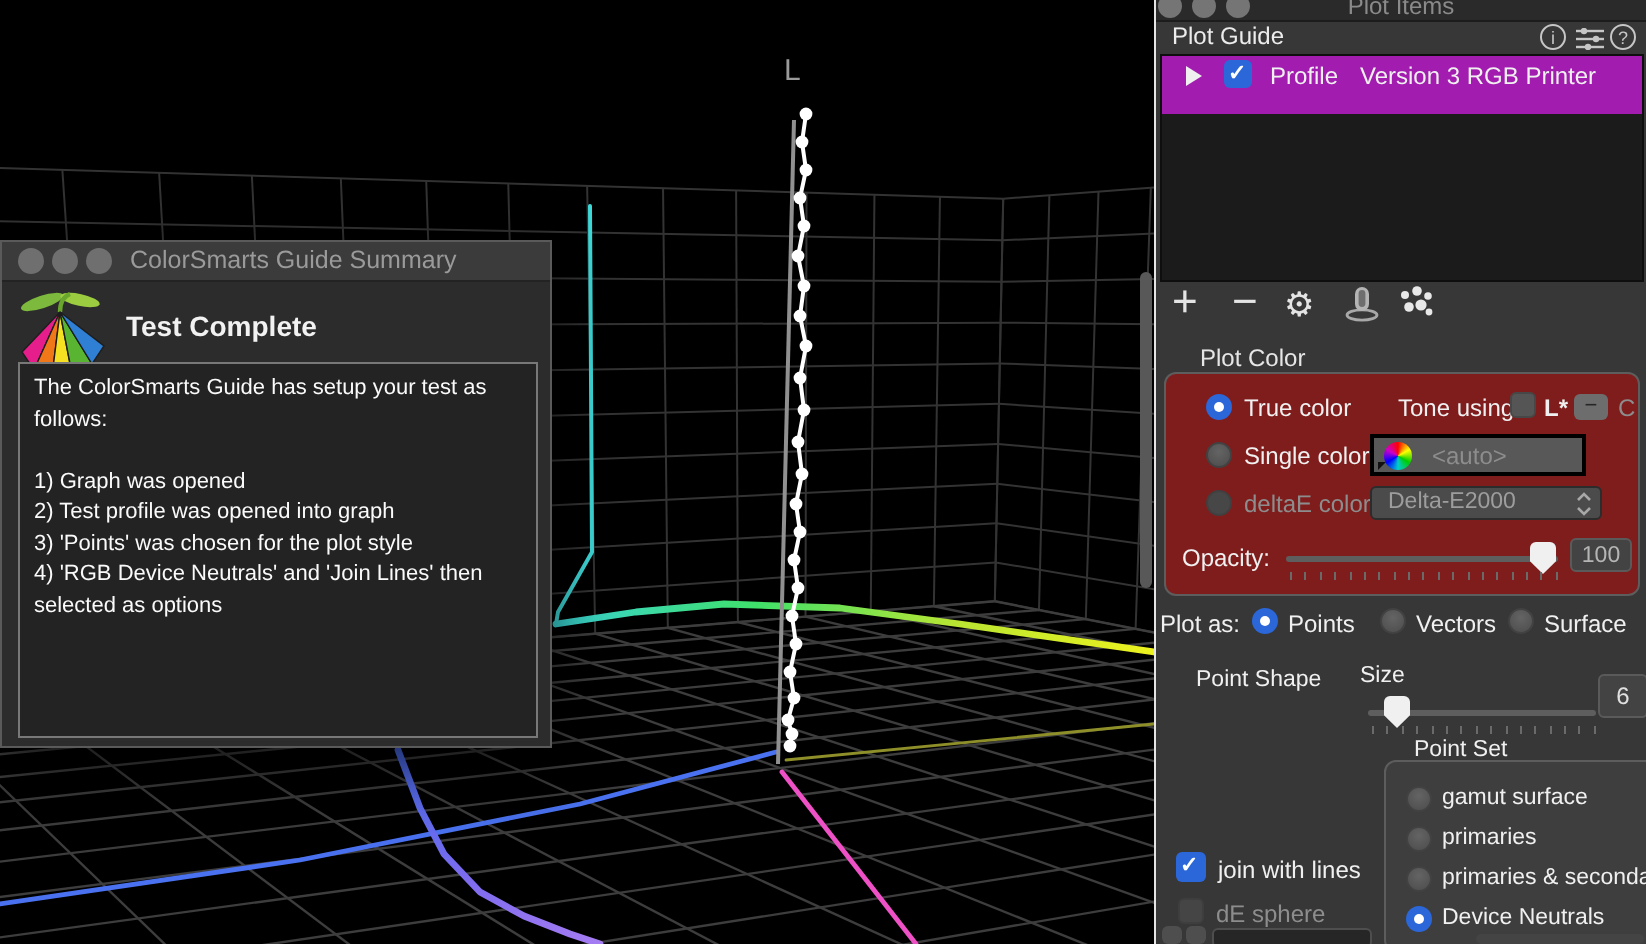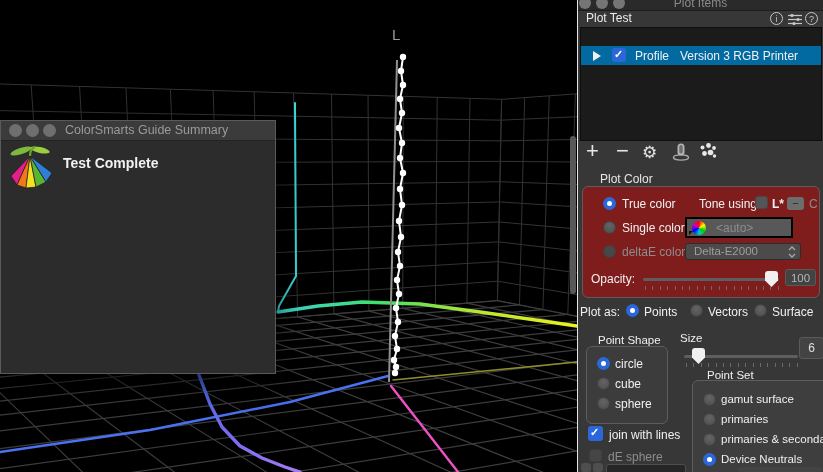--- a/index.html
+++ b/index.html
@@ -25,21 +25,21 @@
   
   .panel{position:absolute;left:577px;top:0;width:246px;height:472px;background:#373737;
          border-left:1px solid #e5e5e5;box-sizing:border-box;overflow:hidden}
   .panel-titlebar{position:absolute;left:0;top:0;right:0;height:10px;background:#2a2a2a;overflow:hidden;border-bottom:1px solid #1c1c1c}
   .panel-titlebar .traffic{top:-3px;width:12px;height:12px;background:#757575}
   .panel-title{position:absolute;left:0;right:0;top:-4px;text-align:center;font-size:12px;color:#8a8a8a}
   .hdr-label{font-size:12px;color:#ececec}
   .circle-icon{position:absolute;width:13px;height:13px;border:1.2px solid #c6c6c6;border-radius:50%;
                color:#c6c6c6;font-size:9px;line-height:13px;text-align:center;box-sizing:border-box}
   .listbox{position:absolute;left:2px;top:27px;width:242px;height:114px;background:#1b1b1b;border:1px solid #0e0e0e;box-sizing:border-box}
-  .listrow{position:absolute;left:0;top:18px;right:0;height:19px;background:#0369a1}
+  .listrow{position:absolute;left:0;top:0;right:0;height:29px;background:#a21caf}
   .disc-triangle{position:absolute;width:0;height:0;border-left:8px solid #f0f0f0;border-top:5px solid transparent;border-bottom:5px solid transparent}
   .cb{position:absolute;width:14px;height:14px;border-radius:3px;box-sizing:border-box}
   .cb.on{background:#2b67d9}
   .cb.on::after{content:"✓";position:absolute;left:2px;top:0px;color:#fff;font-size:11px;font-weight:bold}
   .cb.off{background:#555;border:1px solid #474747}
   .cb.dis{background:#454545;border:1px solid #3e3e3e}
   .row-text{position:absolute;font-size:12px;color:#f0f0f0;white-space:nowrap}
   .tool-glyph{position:absolute;color:#e4e4e4}
   .sec-label{position:absolute;font-size:12px;color:#e6e6e6;white-space:nowrap}
   .groupbox{position:absolute;border:1px solid #5d5d5d;border-radius:6px;background:#7f1d1d;box-sizing:border-box}
@@ -231,32 +231,42 @@
     <ellipse cx="12" cy="8" rx="11" ry="3.2" fill="#7cb93c" transform="rotate(-18 12 8)"></ellipse>
     <ellipse cx="31" cy="7" rx="10" ry="3" fill="#9ccc3f" transform="rotate(12 31 7)"></ellipse>
     <path d="M21,13 Q21,6 26,4" stroke="#6aa62e" stroke-width="2.2" fill="none"></path>
     <path d="M21,13 L2,33 L8,42 Z" fill="#e61e8c" stroke="#1d1d1d" stroke-width="0.7"></path>
     <path d="M21,13 L8,42 L17,45 Z" fill="#f07818" stroke="#1d1d1d" stroke-width="0.7"></path>
     <path d="M21,13 L17,45 L27,44 Z" fill="#f5e122" stroke="#1d1d1d" stroke-width="0.7"></path>
     <path d="M21,13 L27,44 L37,39 Z" fill="#58b431" stroke="#1d1d1d" stroke-width="0.7"></path>
     <path d="M21,13 L37,39 L43,30 Z" fill="#2f7fd4" stroke="#1d1d1d" stroke-width="0.7"></path>
   </svg>
   <div class="dialog-heading">Test Complete</div>
+  <div class="dialog-textpanel">
+    <pre>The ColorSmarts Guide has setup your test as
+follows:
+
+1) Graph was opened
+2) Test profile was opened into graph
+3) 'Points' was chosen for the plot style
+4) 'RGB Device Neutrals' and 'Join Lines' then
+selected as options</pre>
+  </div>
 </div>
 
 <div class="panel">
 
   <div class="panel-titlebar">
     <span class="traffic" style="left:1px"></span>
     <span class="traffic" style="left:18px"></span>
     <span class="traffic" style="left:35px"></span>
     <span class="panel-title">Plot Items</span>
   </div>
 
-  <span class="abs hdr-label" style="left:8px;top:11px">Plot Test</span>
+  <span class="abs hdr-label" style="left:8px;top:11px">Plot Guide</span>
   <span class="circle-icon" style="left:192px;top:12px">i</span>
   <svg class="abs" style="left:210px;top:14px" width="14" height="11" viewBox="0 0 14 11">
     <g stroke="#c6c6c6" stroke-width="1.2">
         <line x1="0" y1="1.5" x2="14" y2="1.5"></line>
         <line x1="0" y1="5.5" x2="14" y2="5.5"></line>
         <line x1="0" y1="9.5" x2="14" y2="9.5"></line>
       </g>
     <circle cx="4" cy="1.5" r="1.6" fill="#c6c6c6"></circle>
       <circle cx="10" cy="5.5" r="1.6" fill="#c6c6c6"></circle>
       <circle cx="6" cy="9.5" r="1.6" fill="#c6c6c6"></circle>
@@ -348,28 +358,20 @@
 
   <span class="lbl" style="left:2px;top:305px">Plot as:</span>
   <span class="radio on" style="left:48px;top:304px"></span>
   <span class="lbl" style="left:66px;top:305px">Points</span>
   <span class="radio off" style="left:112px;top:304px"></span>
   <span class="lbl" style="left:130px;top:305px">Vectors</span>
   <span class="radio off" style="left:176px;top:304px"></span>
   <span class="lbl" style="left:194px;top:305px">Surface</span>
 
   <span class="ps-label" style="left:20px;top:334px">Point Shape</span>
-  <div class="groupbox" style="left:8px;top:346px;width:82px;height:78px;background:#3c3c3c">
-    <span class="radio on" style="left:10px;top:10px"></span>
-    <span class="lbl" style="left:28px;top:10px">circle</span>
-    <span class="radio off" style="left:10px;top:30px"></span>
-    <span class="lbl" style="left:28px;top:30px">cube</span>
-    <span class="radio off" style="left:10px;top:50px"></span>
-    <span class="lbl" style="left:28px;top:50px">sphere</span>
-  </div>
 
   <span class="ps-label" style="left:102px;top:332px">Size</span>
   <div class="track" style="left:106px;top:355px;width:114px"></div>
   <div class="thumb" style="left:114px;top:348px"></div>
   <div class="ticks" style="left:108px;top:363px;width:112px">
       <span></span>
       <span></span>
       <span></span>
       <span></span>
       <span></span>

